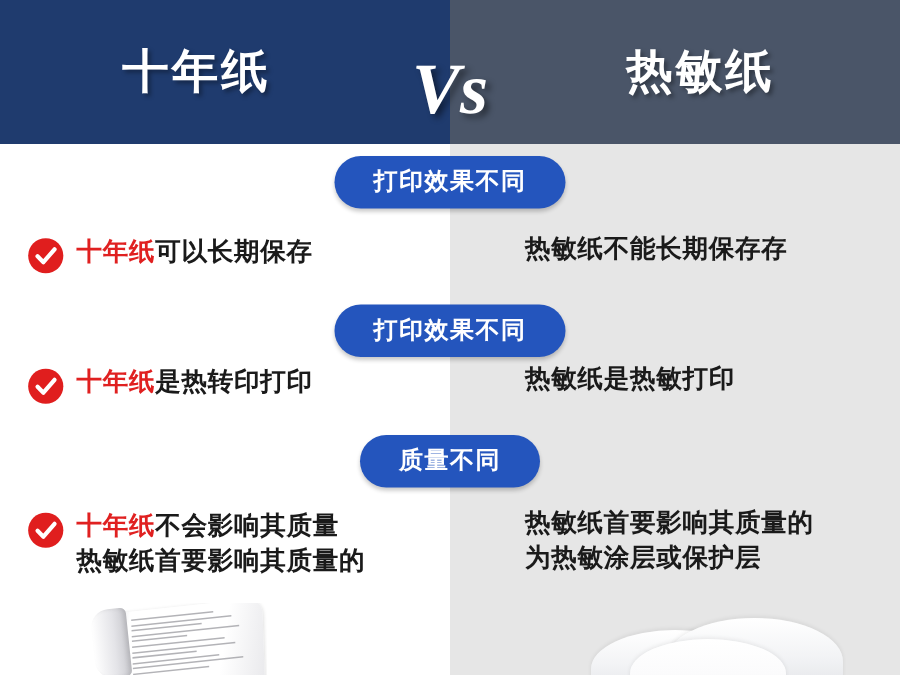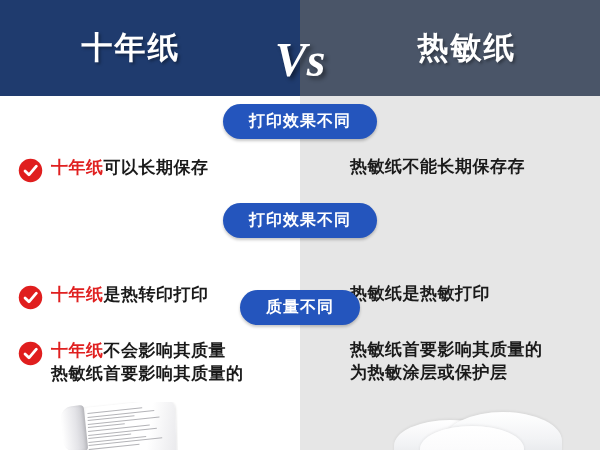--- a/index.html
+++ b/index.html
@@ -109,21 +109,21 @@
 
   
   .row {
     position: absolute;
     left: 0;
     width: 600px;
     display: flex;
     gap: 21px;
   }
   .row-1 { top: 157px; }
-  .row-2 { top: 244px; margin-top: 40px; }
+  .row-2 { top: 244px; }
   .row-3 { top: 340px; }
 
   .cell-left {
     width: 300px;
     box-sizing: border-box;
     padding-left: 18px;
     display: flex;
     align-items: flex-start;
   }
   .cell-right {

